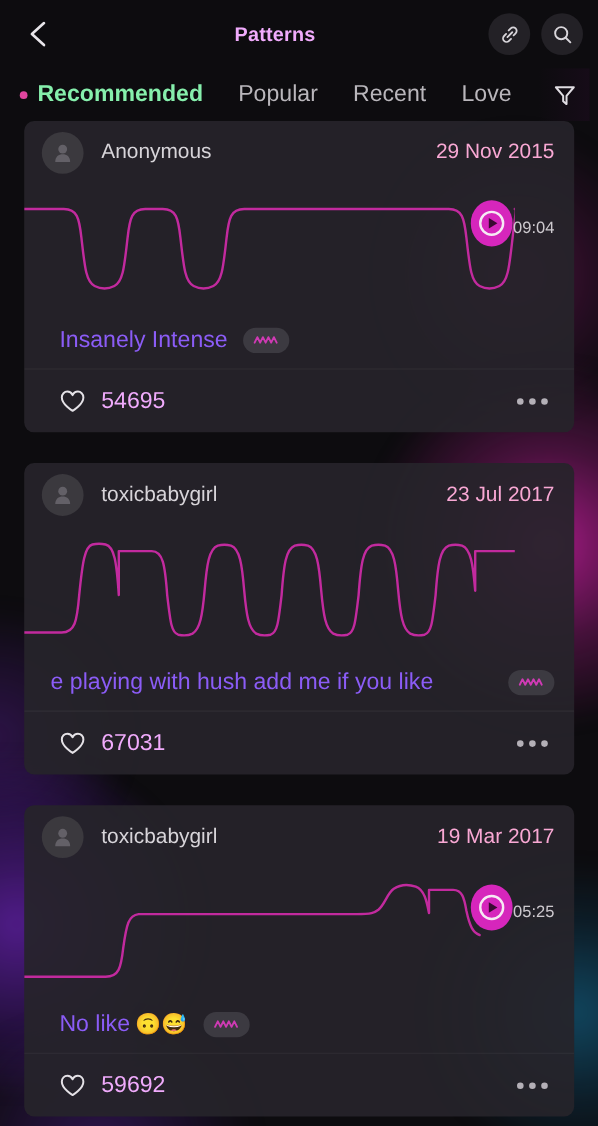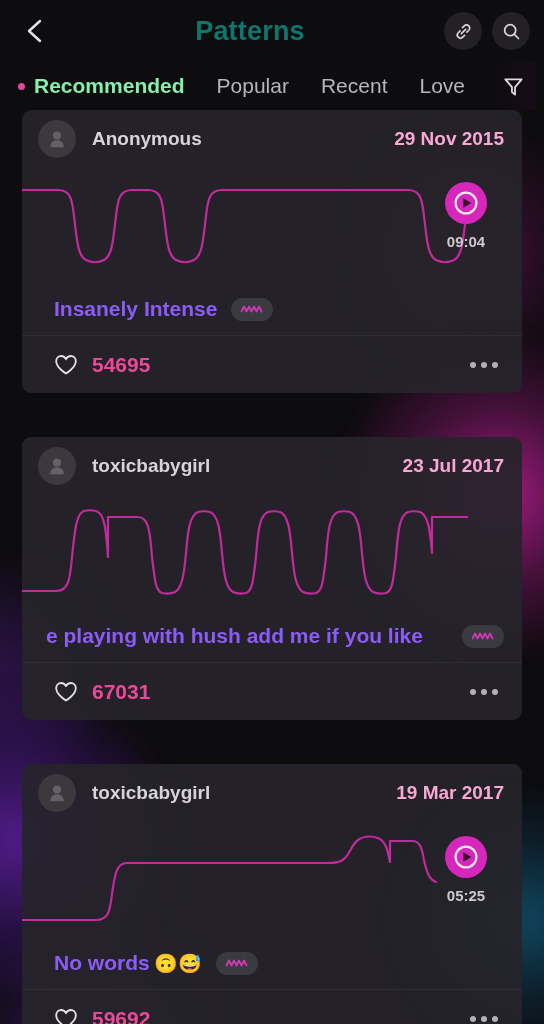--- a/index.html
+++ b/index.html
@@ -56,22 +56,22 @@
     padding:0 14px;
   }
   .back-btn {
     width:42px; height:42px;
     display:flex; align-items:center; justify-content:center;
     cursor:pointer;
   }
   .page-title {
     flex:1;
     text-align:center;
-    color:#0f766e;
-    font-size:27px;
+    color:#f0abfc;
+    font-size:18px;
     font-weight:bold;
     letter-spacing:0.2px;
   }
   .topbar-actions { display:flex; align-items:center; gap:10px; }
   .round-btn {
     width:38px; height:38px; border-radius:50%;
     background:#232126;
     display:flex; align-items:center; justify-content:center;
     cursor:pointer;
   }
@@ -109,23 +109,22 @@
 
   
   .feed {
     position:relative; z-index:4;
     padding:0 22px;
   }
   .card {
     position:relative;
     background:rgba(38,36,42,0.92);
     border-radius:9px;
-    margin-bottom:44px;
-    overflow:hidden;
-    font-weight:bold;
+    margin-bottom:28px;
+    overflow:hidden;
   }
   .card-head {
     display:flex; align-items:center;
     height:58px;
     padding:0 18px 0 16px;
   }
   .avatar {
     width:38px; height:38px; border-radius:50%;
     background:#3b393e;
     display:flex; align-items:center; justify-content:center;
@@ -150,21 +149,21 @@
   }
   .wave-holder {
     position:absolute; left:0; top:0;
     width:446px; height:115px;
   }
   .wave-holder svg { display:block; width:100%; height:100%; }
   .player {
     position:absolute;
     right:18px; top:14px;
     width:76px;
-    display:flex; flex-direction:column; align-items:center;
+    display:flex; flex-direction:row; align-items:center;
   }
   .play-btn {
     width:42px; height:42px; border-radius:50%;
     background:#d626bc;
     display:flex; align-items:center; justify-content:center;
     cursor:pointer;
   }
   .duration {
     margin-top:9px;
     color:#cdc9ce;
@@ -198,21 +197,21 @@
 
   .meta-row {
     display:flex; align-items:center;
     height:58px;
     padding:0 22px 0 32px;
     border-top:1px solid rgba(255,255,255,0.055);
   }
   .heart-btn { display:flex; align-items:center; cursor:pointer; }
   .like-count {
     margin-left:14px;
-    color:#ec4899;
+    color:#f0abfc;
     font-size:21px;
   }
   .more-btn {
     margin-left:auto;
     display:flex; align-items:center; gap:5px;
     padding:8px 2px;
     cursor:pointer;
   }
   .more-dot {
     width:6px; height:6px; border-radius:50%;
@@ -399,21 +398,21 @@
           <svg width="26" height="26" viewBox="0 0 26 26">
             <circle cx="13" cy="13" r="10.4" fill="none" stroke="#f6eaf4" stroke-width="2.2"></circle>
             <path d="M10.4 8.2 L18.2 13 L10.4 17.8 Z" fill="#3a0a31"></path>
           </svg>
         </div>
         <div class="duration">05:25</div>
       </div>
     </div>
 
     <div class="title-row">
-      <span class="pattern-title">No words</span>
+      <span class="pattern-title">No like</span>
       <span class="emoji">🙃😅</span>
       <span class="wave-badge">
         <svg width="24" height="13" viewBox="0 0 24 13">
           <path d="M1.5 8.5 L4 3.5 L6.5 8.5 L9 3.5 L11.5 8.5 L14 3.5 L16.5 8.5 L19 3.5 L21.5 8.5" fill="none" stroke="#cf3ab4" stroke-width="1.7" stroke-linecap="round" stroke-linejoin="round"></path>
         </svg>
       </span>
     </div>
 
     <div class="meta-row">
       <div class="heart-btn">

